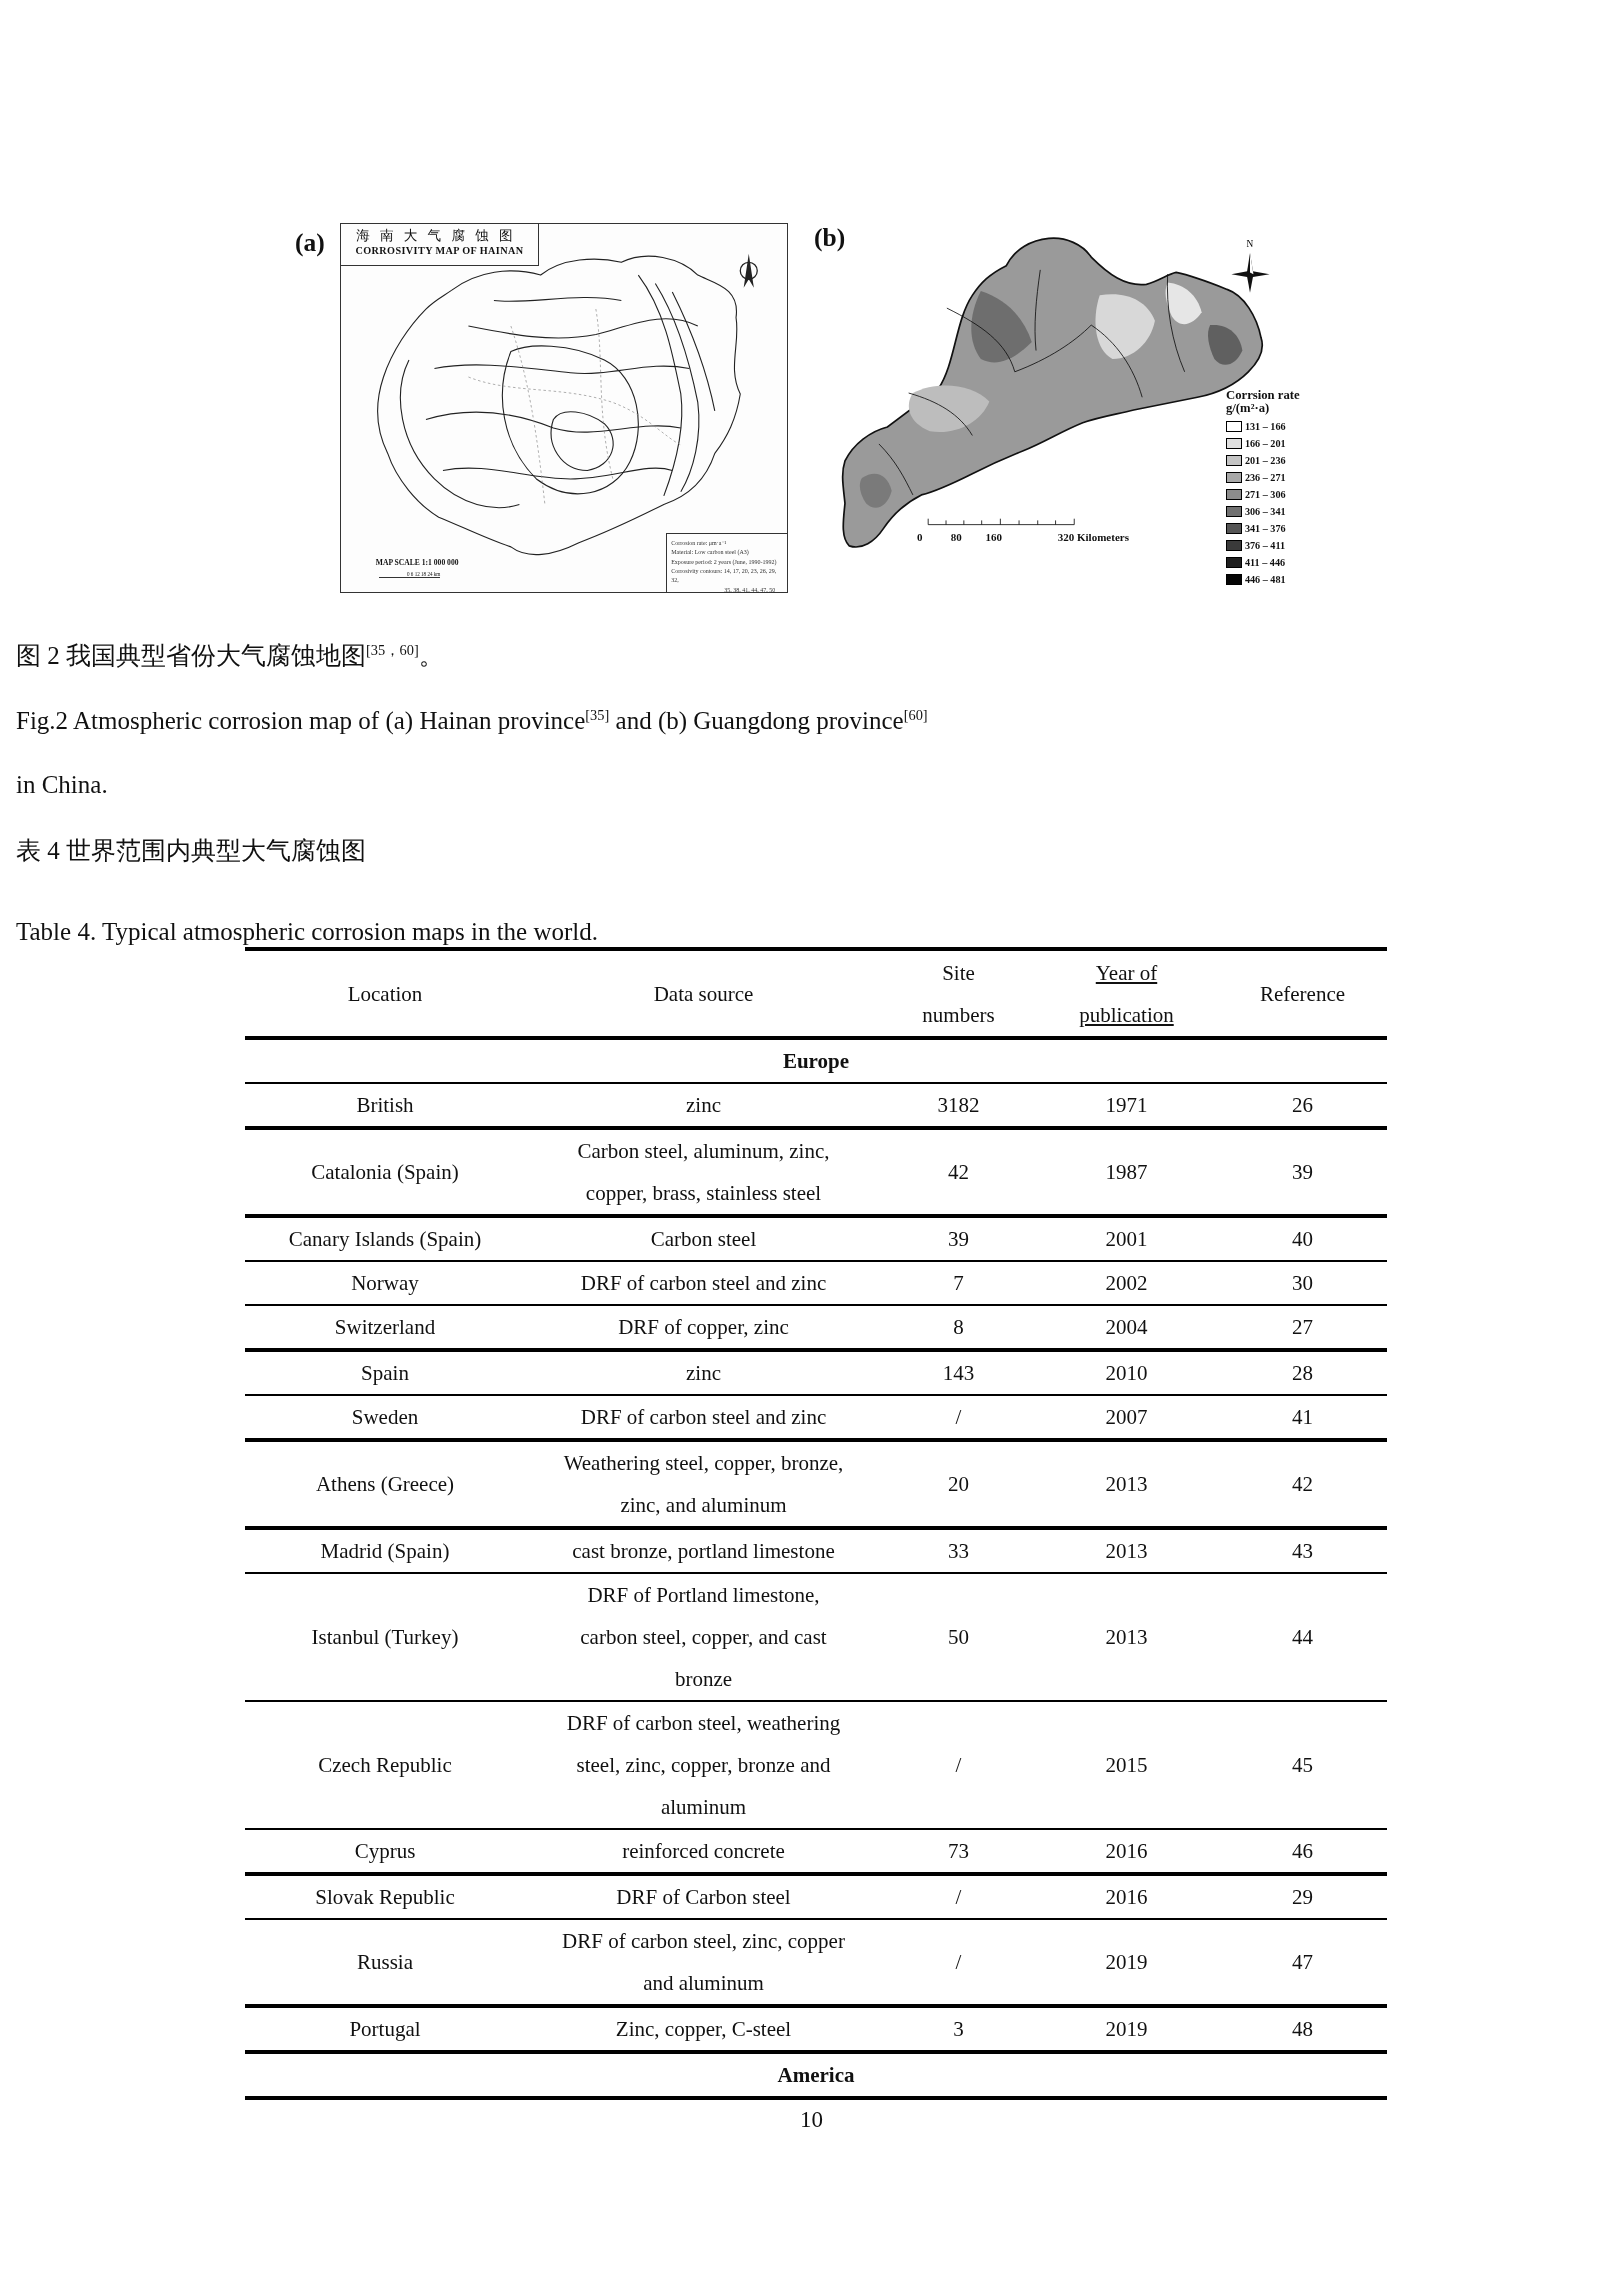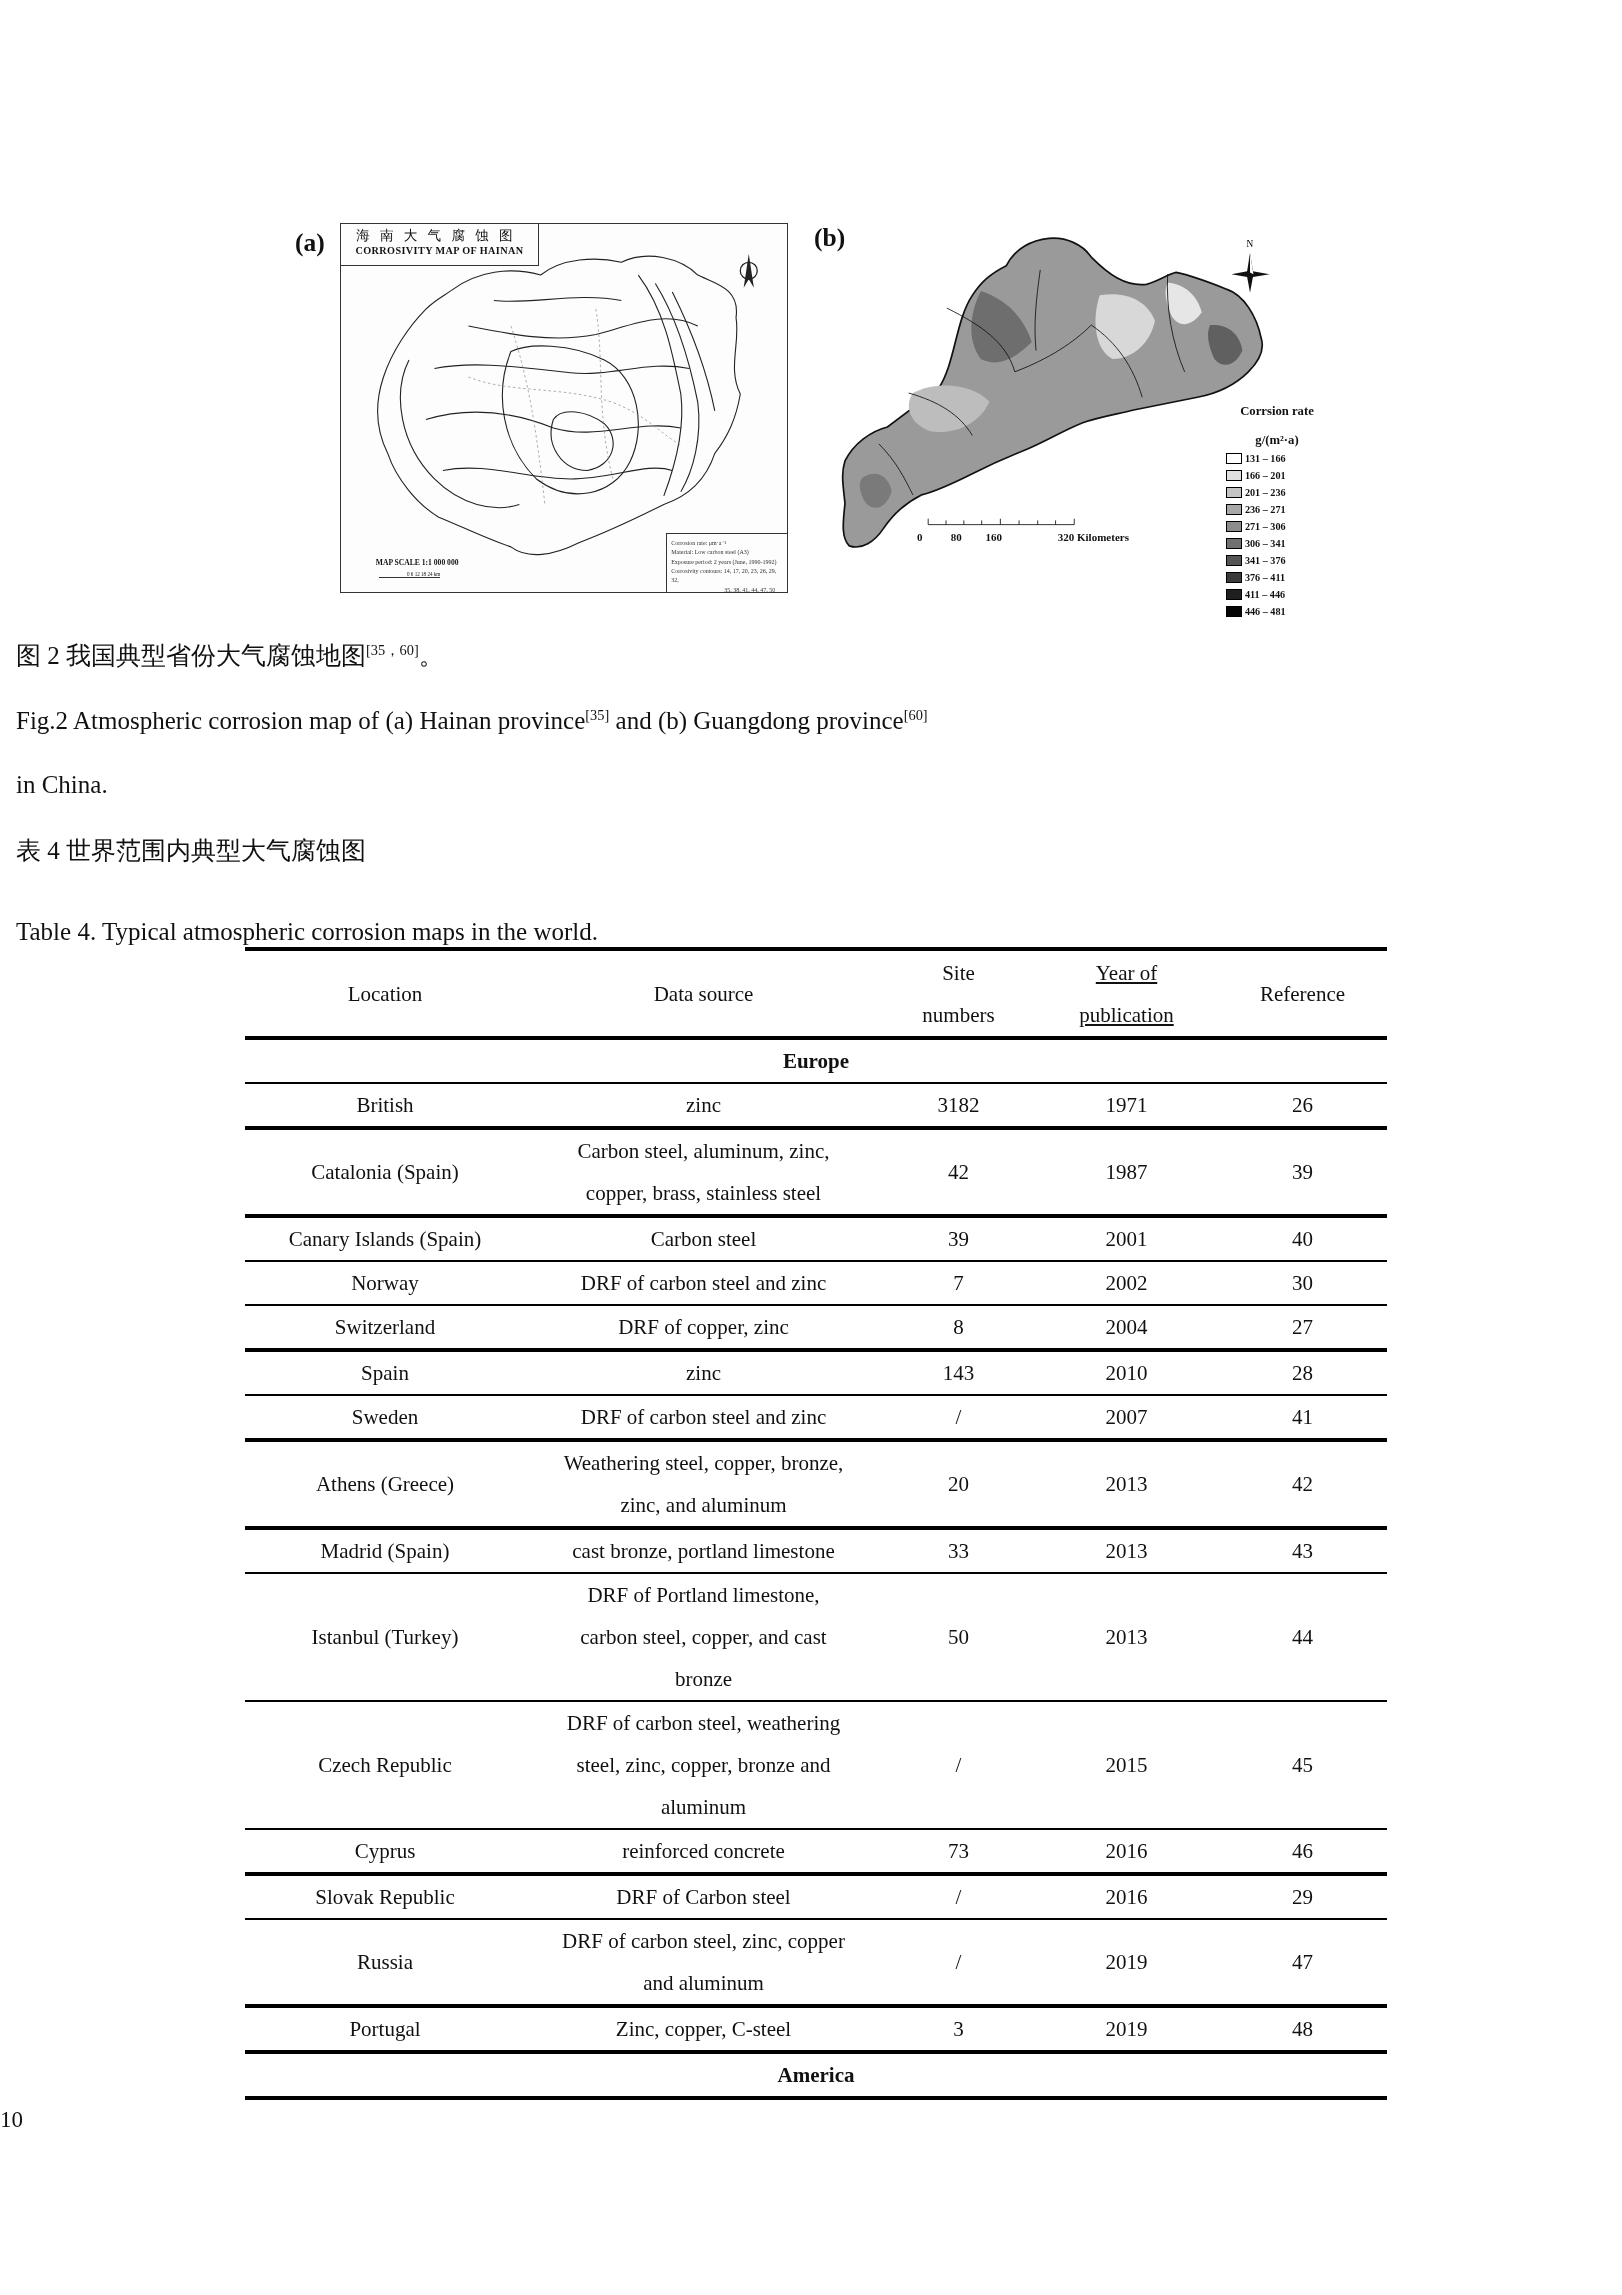--- a/index.html
+++ b/index.html
@@ -11,36 +11,36 @@
   #map-a .title-box { position:absolute; left:0; top:0; width:197px; height:41px; border-right:1.7px solid #333; border-bottom:1.7px solid #333; text-align:center; }
   #map-a .title-cn { font-size:13.6px; letter-spacing:10.2px; margin-top:3.4px; font-family:"DejaVu Sans",sans-serif; }
   #map-a .title-en { font-size:10.2px; font-weight:bold; letter-spacing:0.4px; }
   #map-a .legend-box { position:absolute; right:0; bottom:0; width:121px; height:59px; border-left:1.7px solid #333; border-top:1.7px solid #333; font-size:6px; padding:5.1px 4.2px; box-sizing:border-box; line-height:9.3px; color:#333; }
   #map-a .scale { position:absolute; left:6.8px; bottom:25.5px; font-size:7.6px; font-weight:bold;padding-left:28px; }
   #map-a svg { position:absolute; left:0; top:0; }
   
   #map-b { left:811px; top:223px; width:518px; height:374px; }
   #map-b svg { position:absolute; left:0; top:0; }
   .legend-b { position:absolute; left:415px; top:166px; width:102px; }
-  .legend-b .lt { font-weight:bold; font-size:12.7px; text-align:center; line-height:12.7px;margin-top:16px; }
+  .legend-b .lt { font-weight:bold; font-size:12.7px; text-align:left; line-height:12.7px; }
   .legend-b .li { display:flex; align-items:center; font-weight:bold; font-size:10.2px; height:17px; }
   .legend-b .sw { width:14.4px; height:8.5px; border:0.8px solid #000; margin-right:2.5px; }
   .scale-b { position:absolute; left:106px; top:308px; font-weight:bold; font-size:11px; }
   .caption { left:16px; width:1623px; text-align:left; font-size:25px; }
   .caption sup { font-size:14.4px; }
   
   #tbl { left:245px; top:947px; width:1142px; border-collapse:collapse; font-size:21px; }
   #tbl td, #tbl th { text-align:center; vertical-align:middle; font-weight:normal; padding:0; line-height:42px; }
   #tbl thead tr { border-top:4.2px solid #000; border-bottom:4.2px solid #000; }
   #tbl thead th { height:85px; line-height:42px; }
   #tbl tbody tr { border-bottom:2.5px solid #000; }
   #tbl tbody tr.thick { border-bottom:4.2px solid #000; }
   #tbl td.region { font-weight:bold; }
   .c1 { width:280px; } .c2 { width:357px; } .c3 { width:153px; } .c4 { width:183px;text-decoration:underline; } .c5 { width:169px; }
-  .pagenum { left:0; width:1623px; text-align:left; top:2107px; font-size:23px; }
+  .pagenum { left:0; width:1623px; text-align:center; top:2107px; font-size:23px; }
 </style>
 </head>
 <body>
 
 <div class="abs fig-label" style="left:295px; top:228px;">(a)</div>
 <div class="abs fig-label" style="left:814px; top:223px;">(b)</div>
 
 <div id="map-a" class="abs">
   <svg width="446" height="368" viewBox="0 0 525 433">
     <g fill="none" stroke="#222" stroke-width="1.3">

